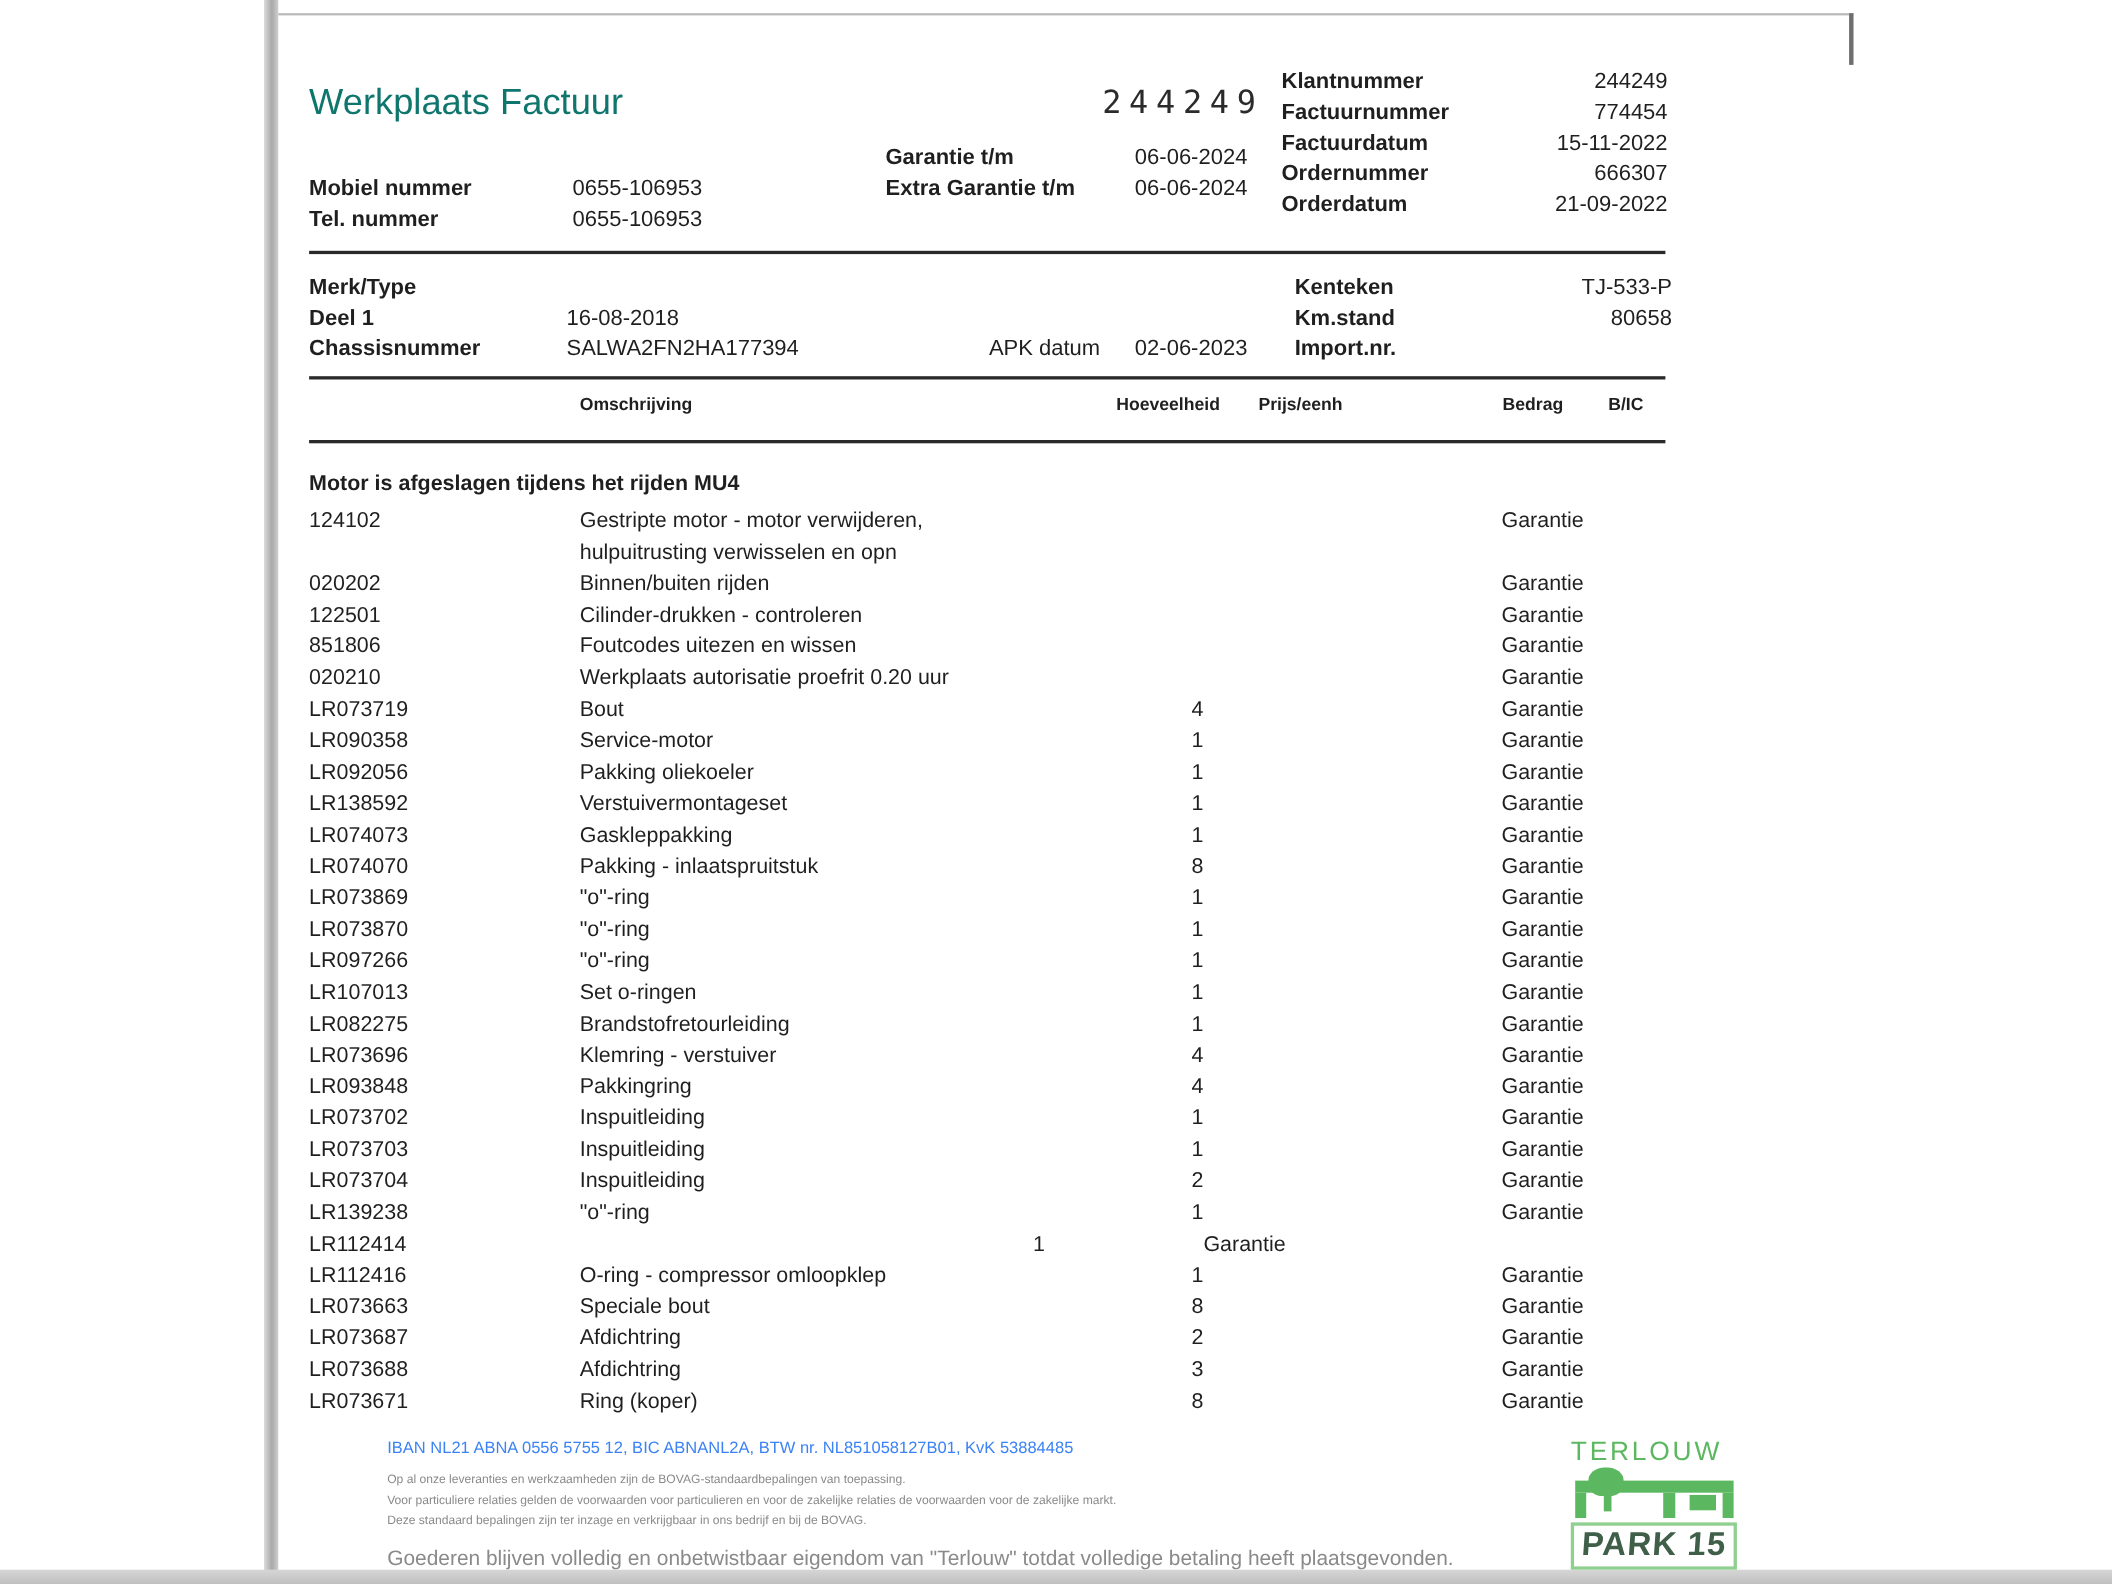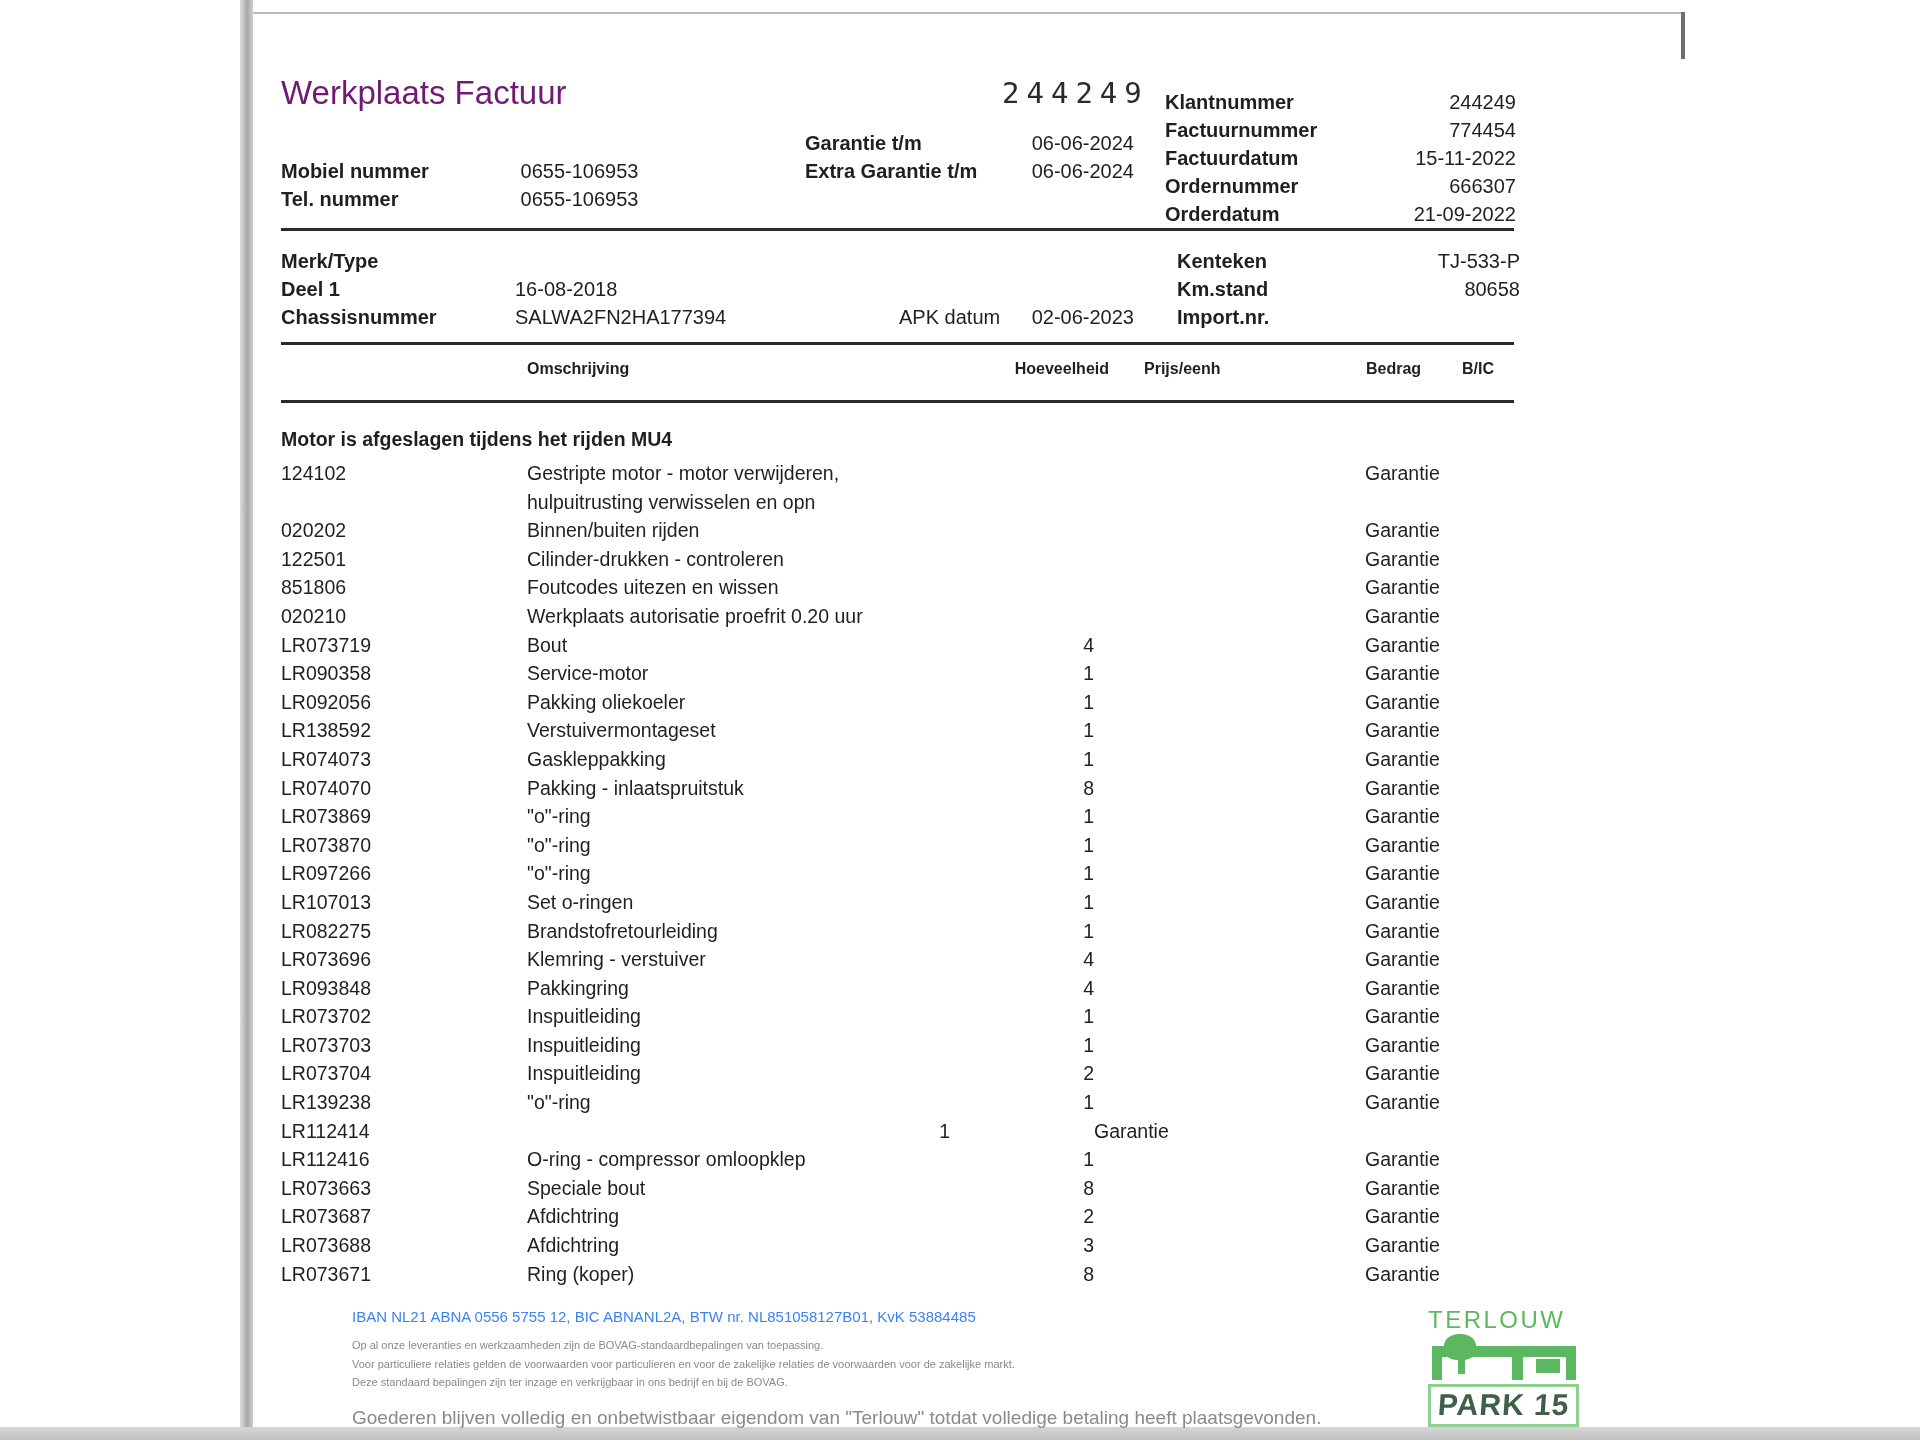--- a/index.html
+++ b/index.html
@@ -15,24 +15,24 @@
   body{font-family:"Liberation Sans",sans-serif;color:var(--ink);}
   .sheet{position:absolute;left:0;top:0;width:1920px;height:1440px;background:#fff;}
   
   .edge-left{position:absolute;left:240px;top:0;width:13px;height:1440px;
     background:linear-gradient(90deg,#dcdcdc,#a8a8a8 55%,#cfcfcf);}
   .edge-top{position:absolute;left:253px;top:12px;width:1432px;height:2px;background:#b9b9b9;}
   .edge-corner{position:absolute;left:1681px;top:12px;width:4px;height:47px;background:#6e6e6e;}
   .edge-bottom{position:absolute;left:0;top:1427px;width:1920px;height:13px;
     background:linear-gradient(180deg,#d6d6d6,#bfbfbf);}
   
-  .doc-title{position:absolute;left:281px;top:74px;font-size:33px;color:#701a75;}
+  .doc-title{position:absolute;left:281px;top:74px;font-size:33px;color:#0f766e;}
   .stamp{position:absolute;left:1002px;top:76px;font-family:"DejaVu Sans Mono",monospace;
     font-size:29px;letter-spacing:7px;color:var(--ink-soft);}
-  .hdr-right{position:absolute;left:1165px;top:91px;width:351px;}
+  .hdr-right{position:absolute;left:1165px;top:63px;width:351px;}
   .hdr-right .kv{display:flex;justify-content:space-between;height:28px;font-size:20px;}
   .hdr-mid{position:absolute;left:805px;top:132px;width:329px;}
   .hdr-mid .kv{display:flex;justify-content:space-between;height:28px;font-size:20px;}
   .hdr-left{position:absolute;left:281px;top:160px;width:520px;}
   .hdr-left .kv{height:28px;font-size:20px;}
   .hdr-left .lbl{display:inline-block;width:234px;}
   .lbl{font-weight:bold;}
   .val{font-weight:normal;}
   .rule{position:absolute;left:281px;width:1233px;height:3px;background:#2a2a2a;}
   .rule1{top:228px;}

